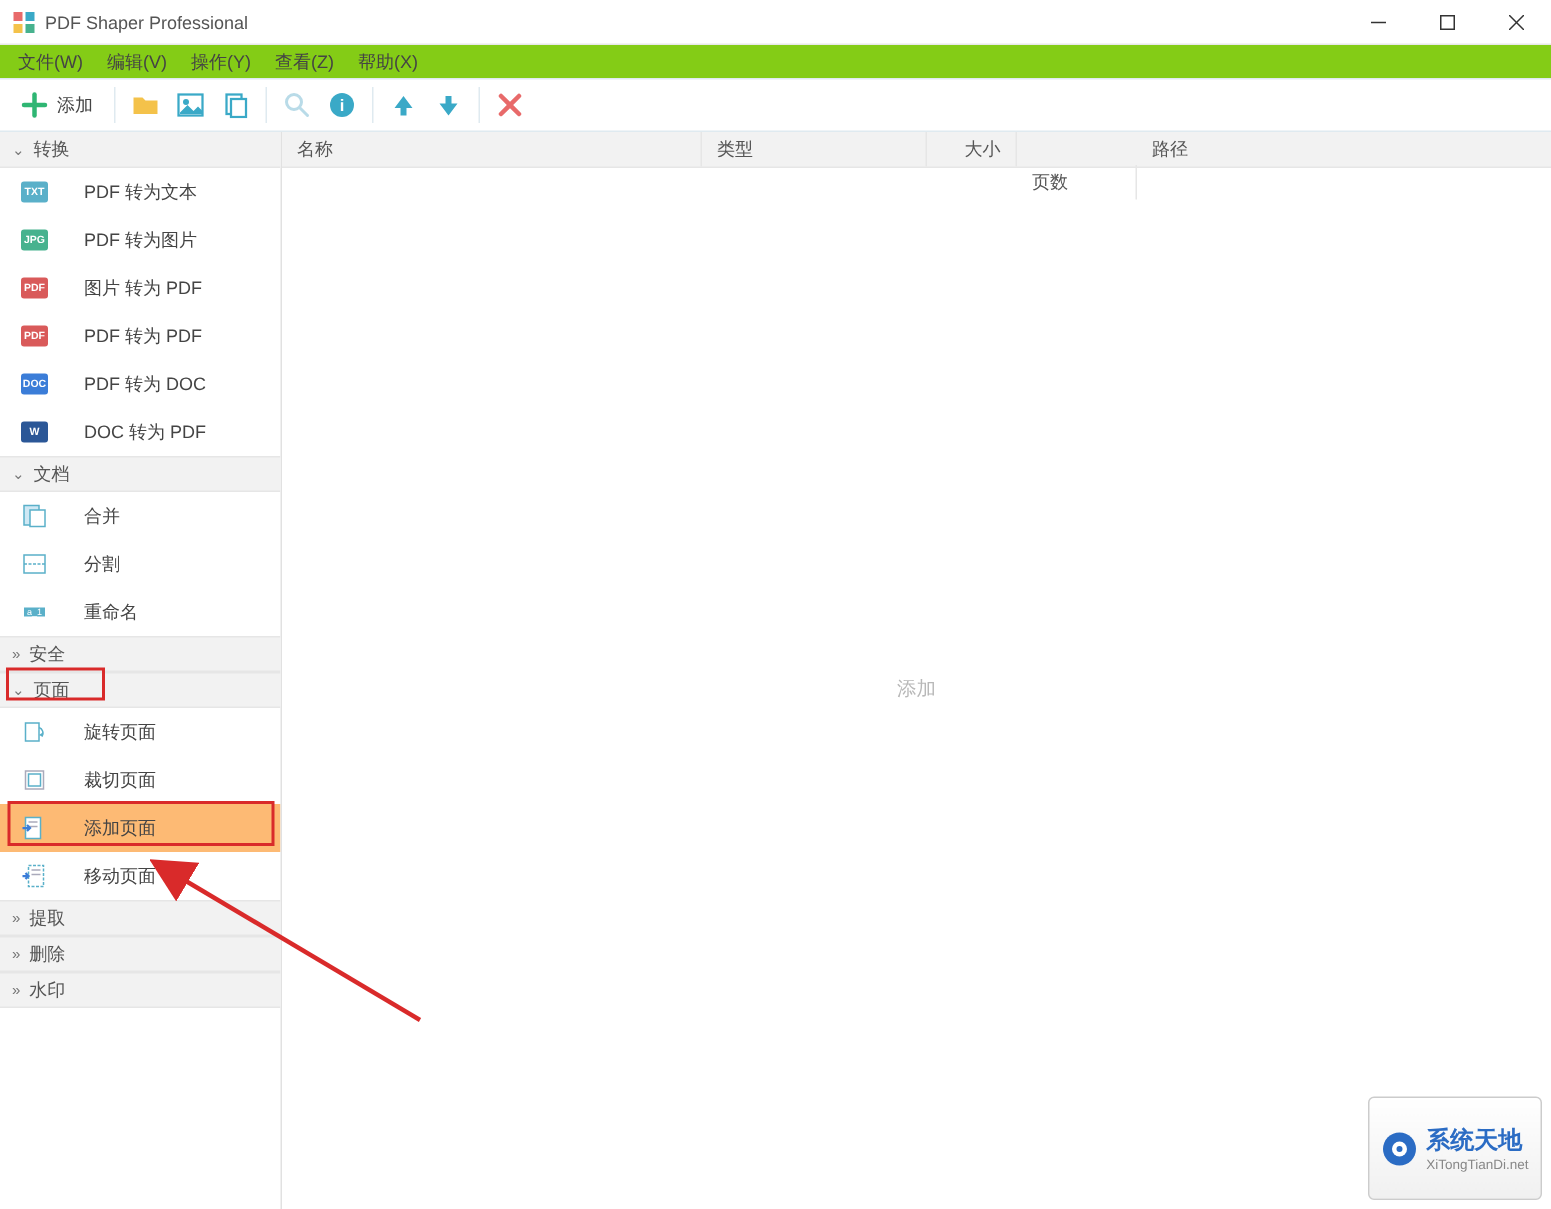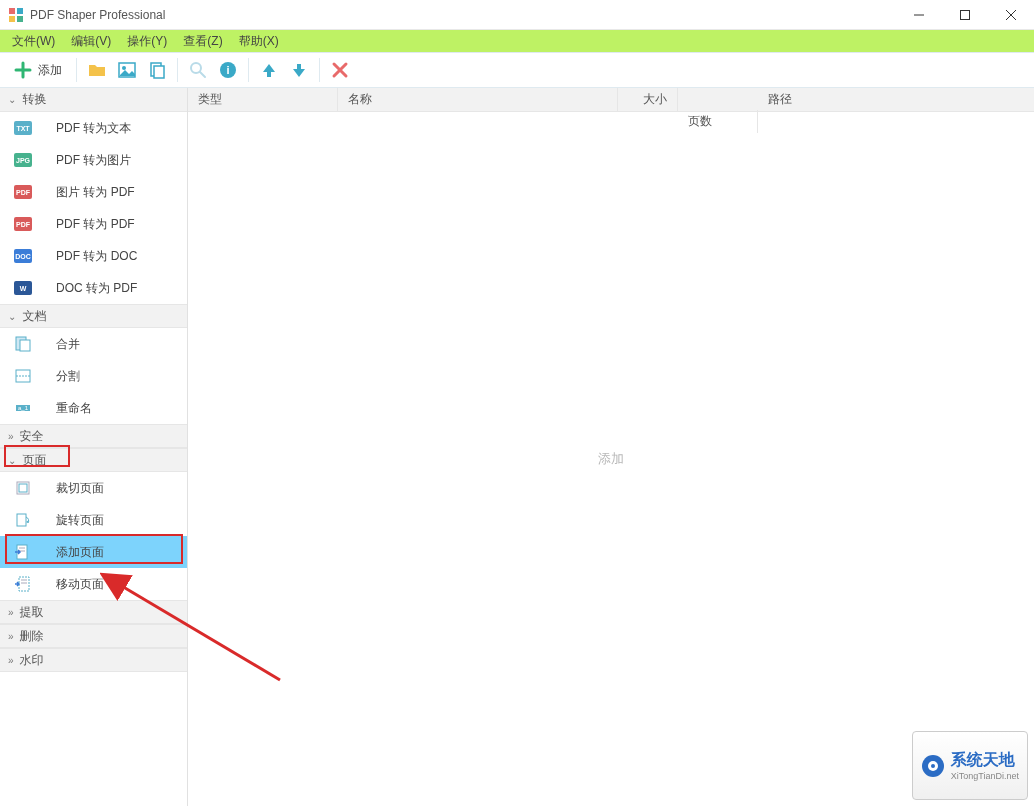--- a/index.html
+++ b/index.html
@@ -27,21 +27,21 @@
 }
 .titlebar .title { color: #555; font-size: 12px; flex: 1; }
 .win-controls { display: flex; }
 .win-btn { width: 46px; height: 30px; display: flex; align-items: center; justify-content: center; cursor: pointer; }
 .win-btn svg { width: 10px; height: 10px; }
 .menubar {
   height: 22px;
   display: flex;
   align-items: center;
   padding: 0 4px;
-  background: #bef264;
+  background: #84cc16;
 }
 .menu-item { padding: 2px 8px; cursor: pointer; font-size: 12px; color: #444; }
 .toolbar {
   height: 36px;
   border-top: 1px solid #dfeaf0;
   border-bottom: 1px solid #dfeaf0;
   display: flex;
   align-items: center;
   padding: 0 6px;
   gap: 2px;
@@ -81,21 +81,21 @@
 .chev { font-size: 10px; color: #777; }
 .sidebar-item {
   height: 32px;
   display: flex;
   align-items: center;
   padding: 0 10px 0 14px;
   gap: 24px;
   cursor: pointer;
   color: #444;
 }
-.sidebar-item.selected { background: #7dd3fc; font-family: Liberation Serif, serif; }
+.sidebar-item.selected { background: #fdba74; font-family: Liberation Serif, serif; }
 .sb-icon { width: 18px; height: 18px; display: flex; align-items: center; justify-content: center; }
 .sb-icon .badge {
   width: 18px; height: 14px;
   border-radius: 2px;
   display: flex; align-items: center; justify-content: center;
   font-size: 7px; color: #fff; font-weight: bold;
 }
 .main {
   flex: 1;
   display: flex;
@@ -328,35 +328,35 @@
       <span>安全</span>
     </div>
 
     <div class="section-header">
       <span class="chev">⌄</span>
       <span>页面</span>
     </div>
     <div class="sidebar-item">
       <span class="sb-icon">
           <svg viewBox="0 0 18 18">
-            <rect x="3" y="3" width="12" height="12" fill="#fff" stroke="#aab"></rect>
-            <rect x="5" y="5" width="8" height="8" fill="none" stroke="#5ab0c9"></rect>
-          </svg>
-        </span>
-      <span>裁切页面</span>
-    </div>
-    <div class="sidebar-item">
-      <span class="sb-icon">
-          <svg viewBox="0 0 18 18">
             <rect x="3" y="3" width="9" height="12" fill="#fff" stroke="#5ab0c9"></rect>
             <path d="M12 6 A4 4 0 0 1 14 12" fill="none" stroke="#5ab0c9"></path>
             <path d="M14 12 L12 11 L15 9 Z" fill="#5ab0c9"></path>
           </svg>
         </span>
       <span>旋转页面</span>
+    </div>
+    <div class="sidebar-item">
+      <span class="sb-icon">
+          <svg viewBox="0 0 18 18">
+            <rect x="3" y="3" width="12" height="12" fill="#fff" stroke="#aab"></rect>
+            <rect x="5" y="5" width="8" height="8" fill="none" stroke="#5ab0c9"></rect>
+          </svg>
+        </span>
+      <span>裁切页面</span>
     </div>
     <div class="sidebar-item selected">
       <span class="sb-icon">
           <svg viewBox="0 0 18 18">
             <rect x="3" y="2" width="10" height="14" fill="#fff" stroke="#5ab0c9"></rect>
             <line x1="5" y1="5" x2="11" y2="5" stroke="#aab"></line>
             <line x1="5" y1="8" x2="11" y2="8" stroke="#aab"></line>
             <path d="M1 9 L6 9 M4 7 L6 9 L4 11" fill="none" stroke="#3b7dd8" stroke-width="1.5"></path>
           </svg>
         </span>
@@ -384,22 +384,22 @@
     </div>
     <div class="section-header">
       <span class="chev">»</span>
       <span>水印</span>
     </div>
 
   </div>
 
   <div class="main">
     <div class="columns">
+      <div class="col name">名称</div>
       <div class="col type">类型</div>
-      <div class="col name">名称</div>
       <div class="col size">大小</div>
       <div class="col pages">页数</div>
       <div class="col path">路径</div>
     </div>
     <div class="drop-area">
       <span>添加</span>
     </div>
   </div>
 </div>
 

